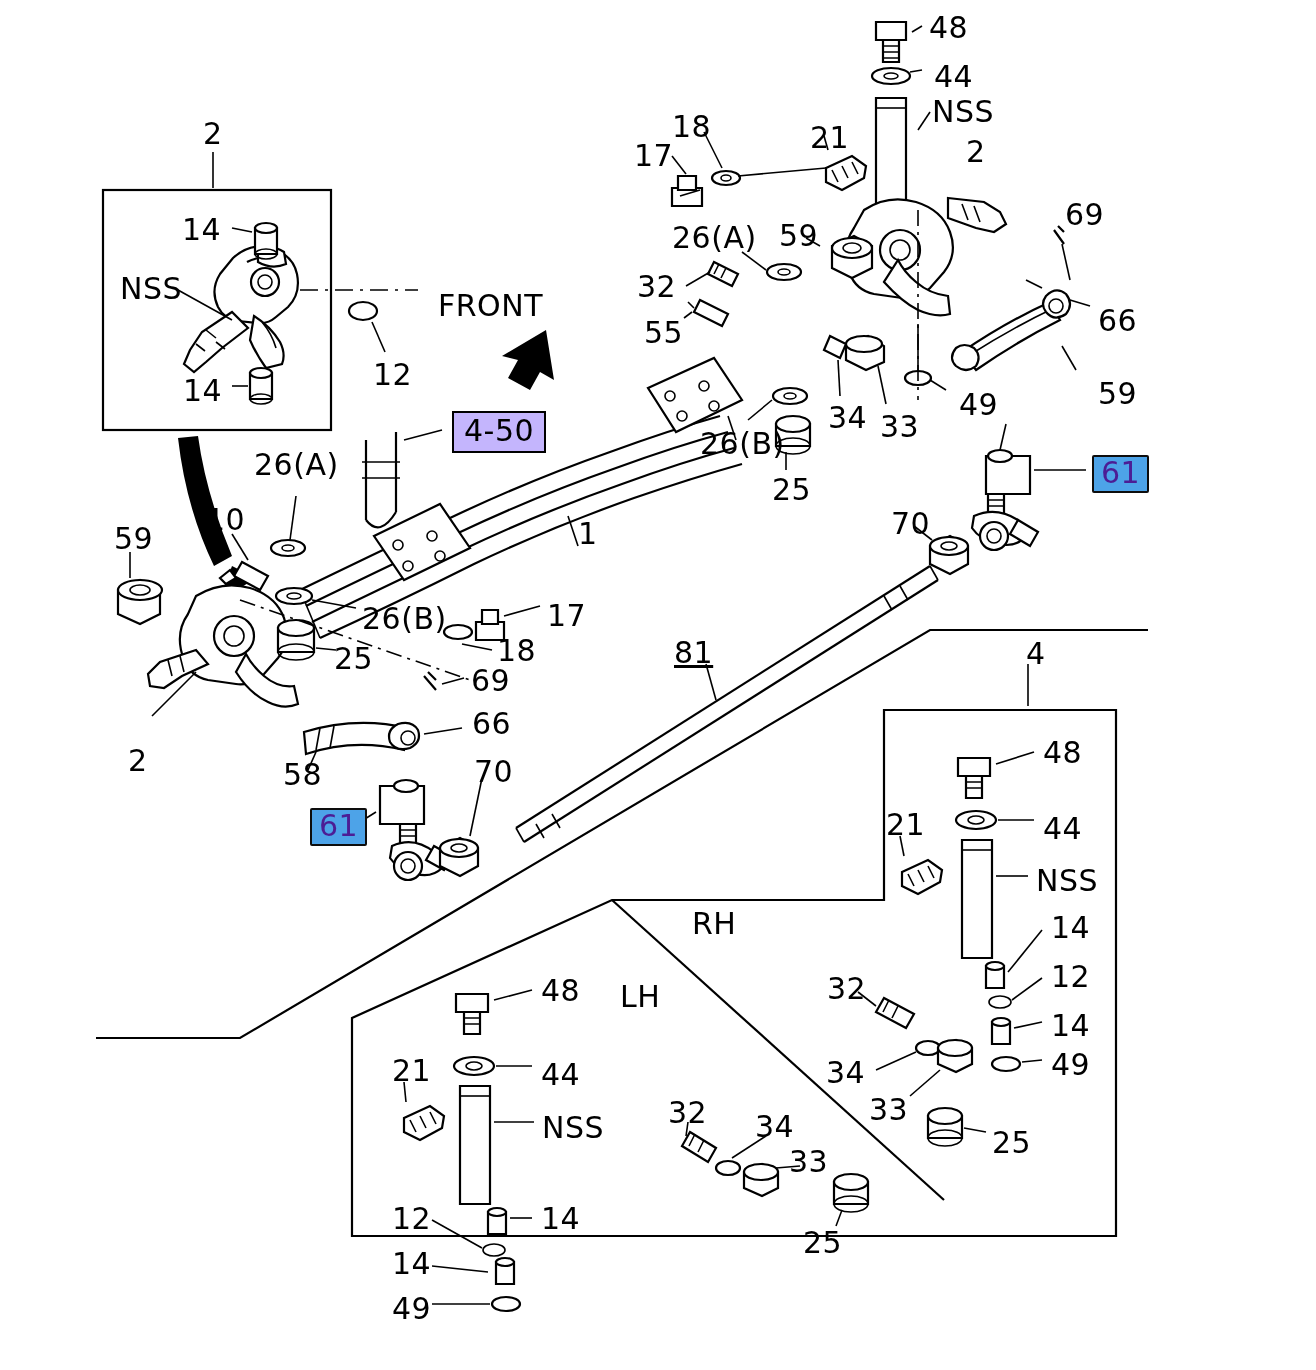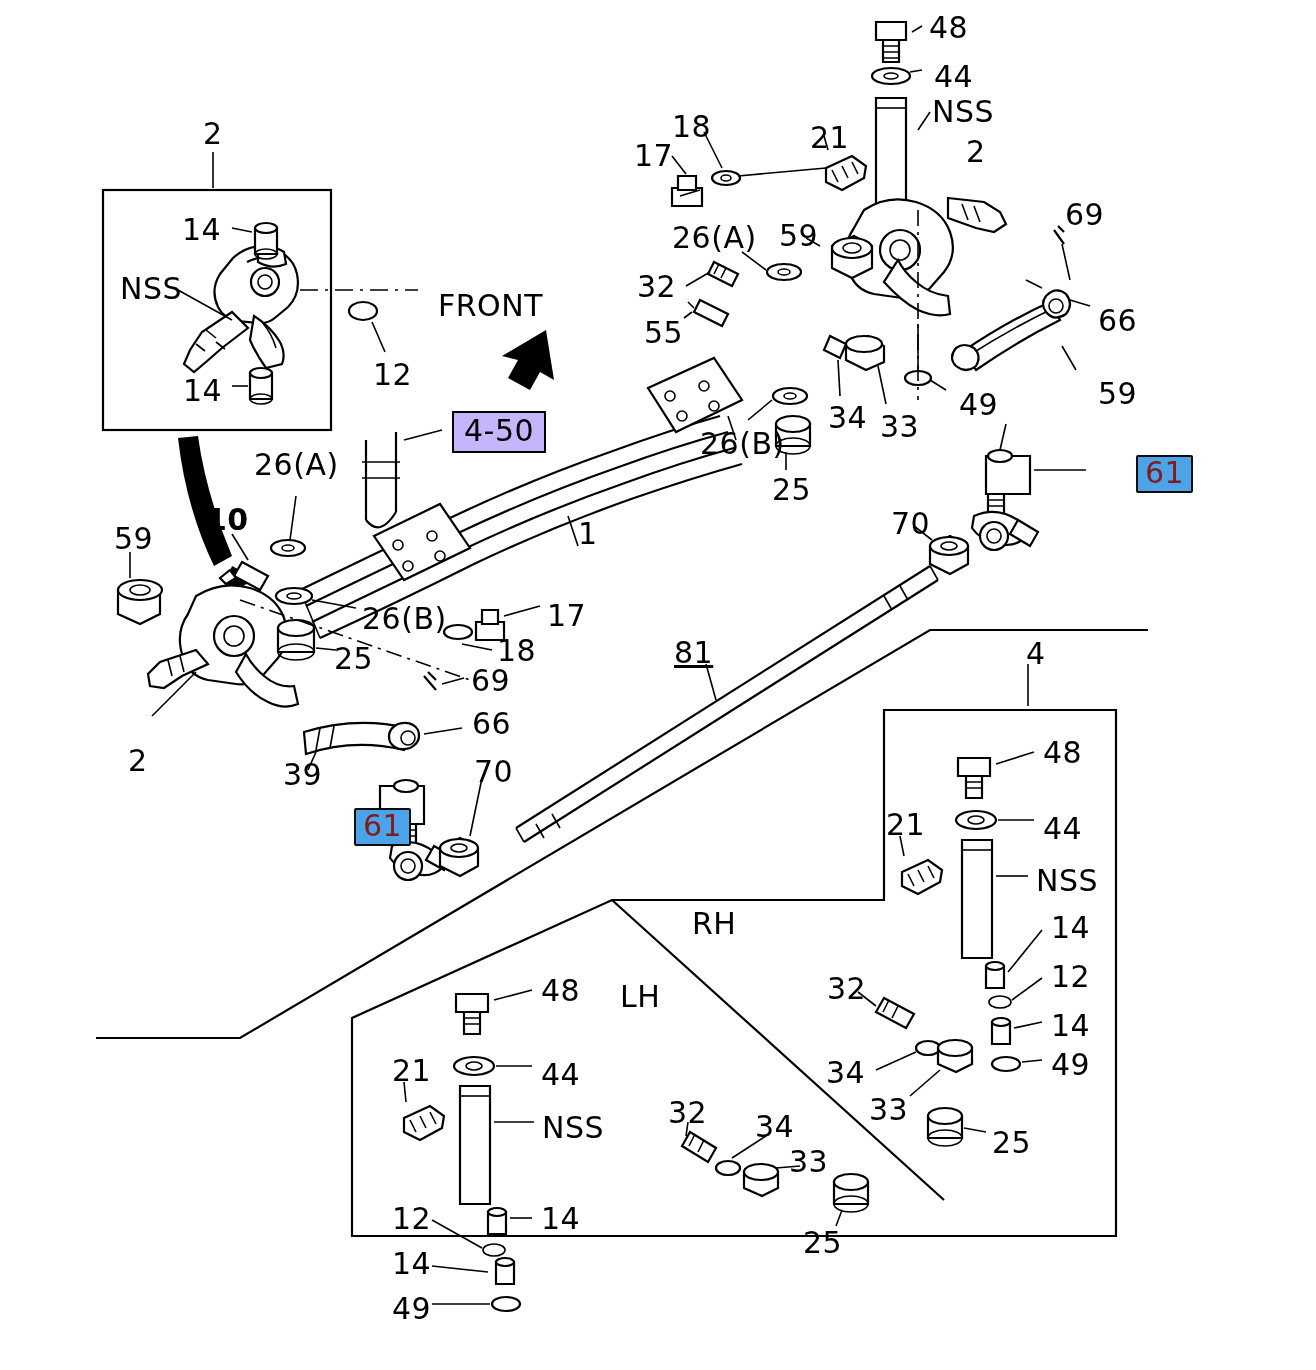--- a/index.html
+++ b/index.html
@@ -25,25 +25,24 @@
     position: absolute;
     font-family: "DejaVu Sans", sans-serif;
     font-size: 30px;
     color: #000000;
     white-space: nowrap;
     letter-spacing: 0.5px;
     line-height: 1;
   }
   .hl {
     background: #4da3e8;
-    color: #7f1d1d;
+    color: #4c1d95;
     border: 2px solid #0d0d0d;
     padding: 1px 7px 3px 7px;
     border-radius: 2px;
-    margin-left: 44px;
   }
   .boxed {
     border: 2px solid #000000;
     padding: 3px 10px 5px 10px;
     background: #c4b5fd;
   }
 </style>
 </head>
 <body>
 
@@ -464,35 +463,35 @@
   <div class="lbl" style="left:373px;  top:360px;">12</div>
   <div class="lbl" style="left:828px;  top:403px;">34</div>
   <div class="lbl" style="left:880px;  top:412px;">33</div>
   <div class="lbl" style="left:183px;  top:376px;">14</div>
   <div class="lbl" style="left:1098px; top:379px;">59</div>
   <div class="lbl" style="left:959px;  top:390px;">49</div>
   <div class="lbl" style="left:700px;  top:429px;">26(B)</div>
   <div class="lbl boxed" style="left:452px; top:411px;">4-50</div>
   <div class="lbl" style="left:254px;  top:450px;">26(A)</div>
   <div class="lbl" style="left:772px;  top:475px;">25</div>
-  <div class="lbl" style="left:206px;  top:505px;font-weight:bold;">10</div>
+  <div class="lbl" style="left:206px;  top:505px;">10</div>
   <div class="lbl" style="left:891px;  top:509px;">70</div>
   <div class="lbl" style="left:114px;  top:524px;">59</div>
   <div class="lbl" style="left:578px;  top:519px;">1</div>
   <div class="lbl" style="left:362px;  top:604px;">26(B)</div>
   <div class="lbl" style="left:547px;  top:601px;">17</div>
   <div class="lbl" style="left:497px;  top:636px;">18</div>
   <div class="lbl" style="left:334px;  top:644px;">25</div>
   <div class="lbl" style="left:674px;  top:638px;text-decoration:underline;">81</div>
   <div class="lbl" style="left:1026px; top:639px;">4</div>
   <div class="lbl" style="left:471px;  top:666px;">69</div>
   <div class="lbl" style="left:128px;  top:746px;">2</div>
   <div class="lbl" style="left:472px;  top:709px;">66</div>
   <div class="lbl" style="left:1043px; top:738px;">48</div>
-  <div class="lbl" style="left:283px;  top:760px;">39</div>
+  <div class="lbl" style="left:283px;  top:760px;">58</div>
   <div class="lbl" style="left:474px;  top:757px;">70</div>
   <div class="lbl" style="left:886px;  top:810px;">21</div>
   <div class="lbl" style="left:1043px; top:814px;">44</div>
   <div class="lbl" style="left:1036px; top:866px;">NSS</div>
   <div class="lbl" style="left:692px;  top:909px;">RH</div>
   <div class="lbl" style="left:1051px; top:913px;">14</div>
   <div class="lbl" style="left:620px;  top:958px;margin-top:24px;">LH</div>
   <div class="lbl" style="left:1051px; top:962px;">12</div>
   <div class="lbl" style="left:827px;  top:974px;">32</div>
   <div class="lbl" style="left:541px;  top:976px;">48</div>

